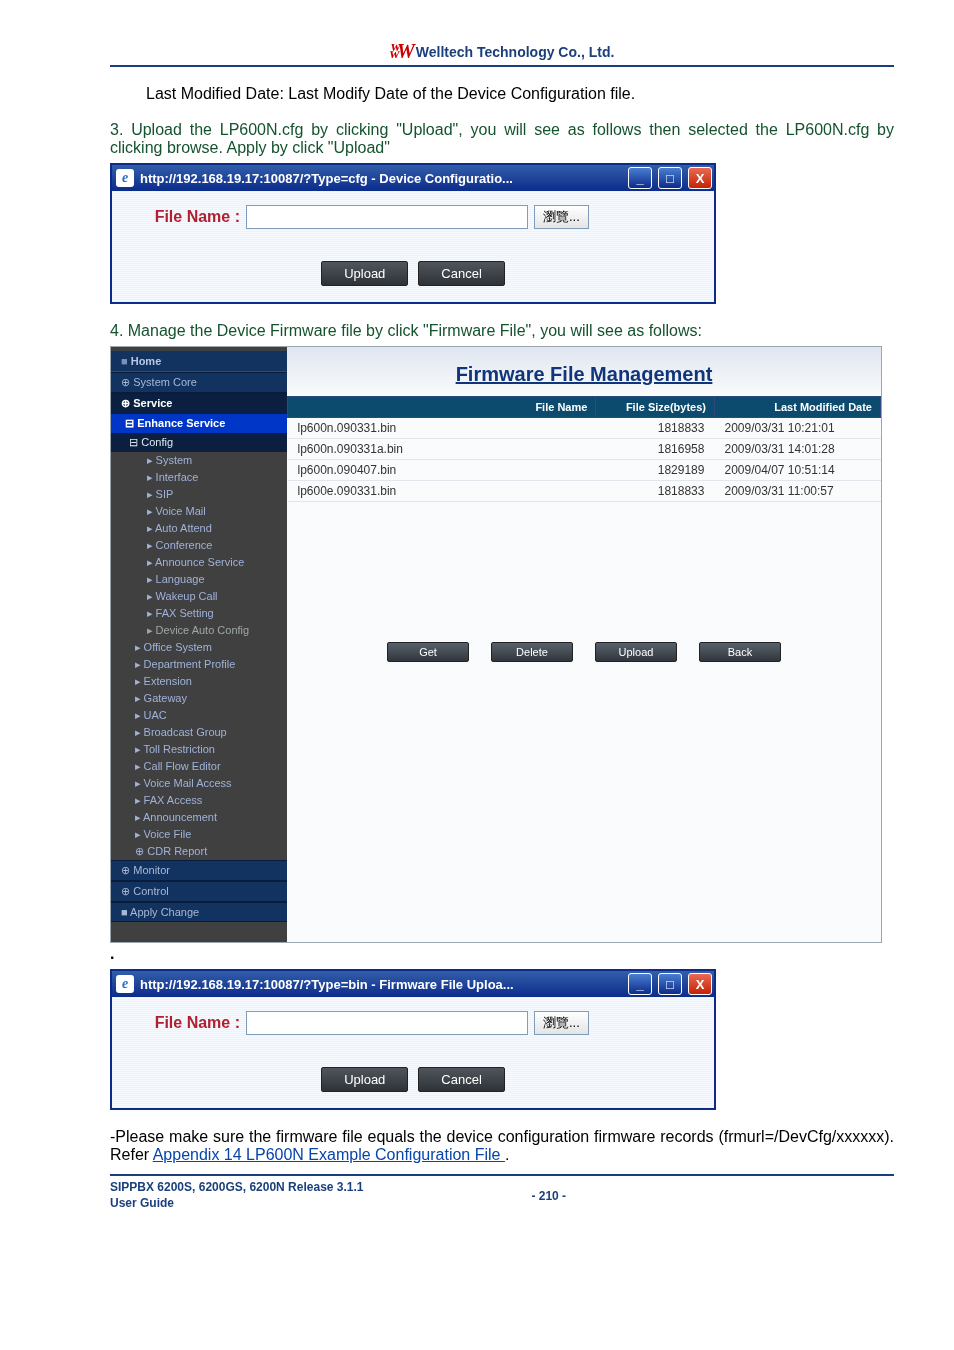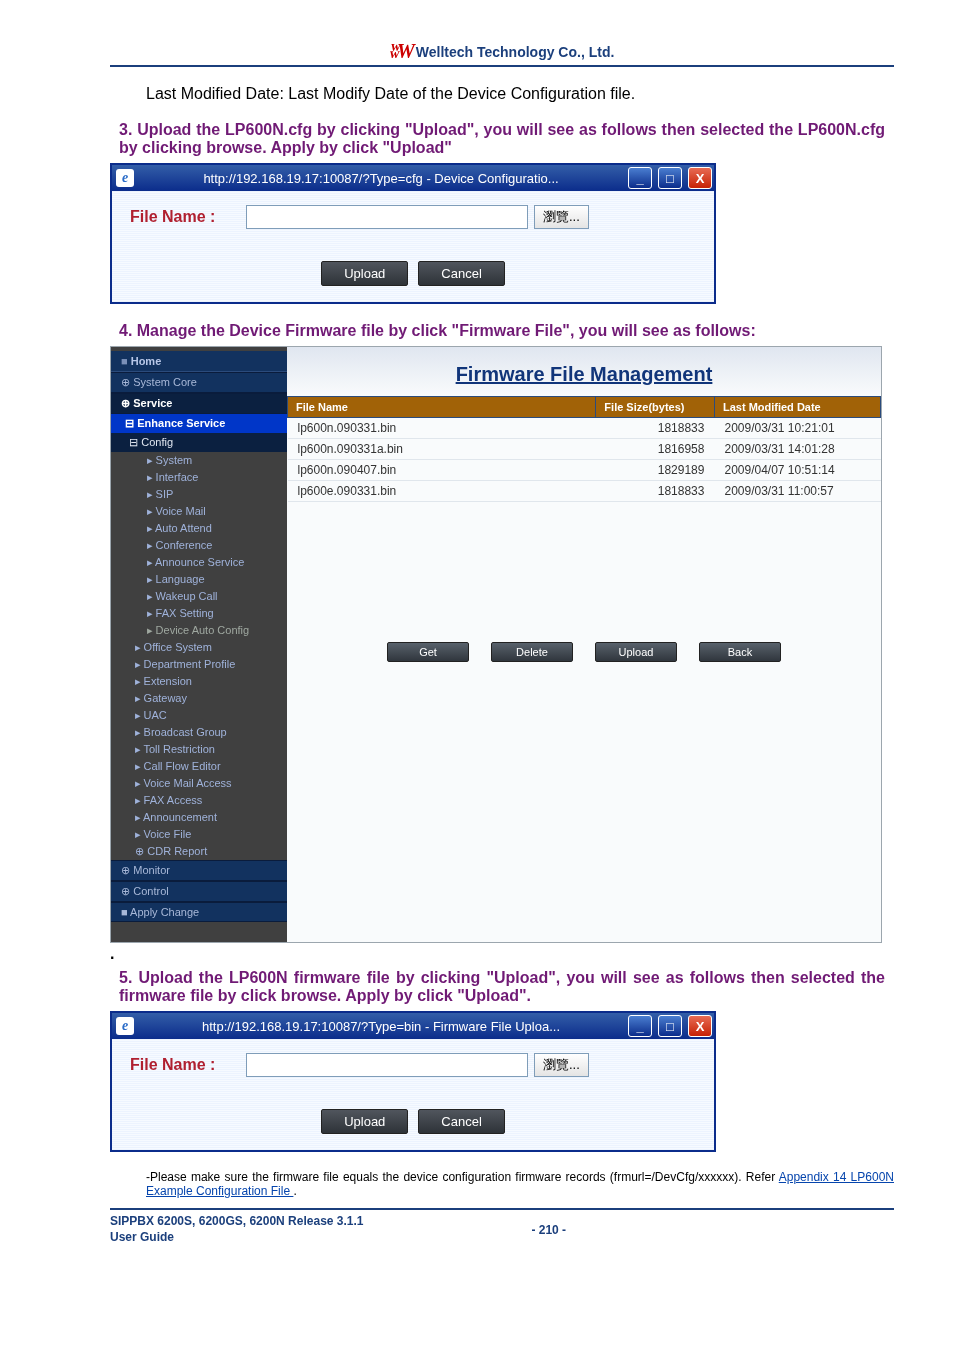--- a/index.html
+++ b/index.html
@@ -37,23 +37,23 @@
     color: #c00;
     letter-spacing: -3px;
   }
   .body-text {
     font-size: 16px;
     color: #000;
     margin: 6px 0 18px 36px;
   }
   .section-bold {
     font-size: 16px;
-    font-weight: bold;
-    color: #701a75;
-    margin: 6px 9px;
+    font-weight: normal;
+    color: #14532d;
+    margin: 6px 0;
     text-align: justify;
   }
   
   .ie-dialog {
     border: 2px solid #0b2c8b;
     background: #ece9d8;
     width: 602px;
     margin: 6px 0 18px 0;
   }
   .ie-titlebar {
@@ -73,25 +73,24 @@
     background: #fff;
     border-radius: 3px;
     font-family: serif;
     font-weight: bold;
     font-size: 14px;
     font-style: italic;
   }
   .ie-title {
     flex: 1;
     color: #fff;
-    font-weight: normal;
+    font-weight: bold;
     font-size: 13px;
     white-space: nowrap;
     overflow: hidden;
-    text-align: center;
   }
   .ie-btn {
     width: 22px;
     height: 20px;
     border: 1px solid #fff;
     border-radius: 3px;
     color: #fff;
     font-weight: bold;
     font-size: 13px;
     display: flex;
@@ -108,20 +107,21 @@
     display: flex;
     align-items: center;
     gap: 6px;
     margin-bottom: 32px;
   }
   .file-label {
     color: #b02030;
     font-weight: bold;
     font-size: 16px;
     width: 110px;
+    text-align: right;
   }
   .file-input {
     flex: 0 0 280px;
     height: 22px;
     border: 1px solid #7f9db9;
     background: #fff;
   }
   .file-browse {
     height: 22px;
     padding: 0 8px;
@@ -181,34 +181,34 @@
     color:#11357a;
     font-size:20px;
     font-weight:bold;
     font-family:"Arial Black",Arial,sans-serif;
     text-decoration:underline;
     padding:16px 0 10px 0;
     background:linear-gradient(#e0e6f0,#f9fbfc);
   }
   .fw-table { width:100%; border-collapse:collapse; }
   .fw-table th {
-    background:#a16207;color:#fff;font-weight:bold;font-size:11px;
-    padding:4px 8px;text-align:left;border:1px solid #2b4b7c;
+    background:#0c4a6e;color:#fff;font-weight:bold;font-size:11px;
+    padding:4px 8px;text-align:right;border:1px solid #2b4b7c;
   }
   .fw-table td {
     padding:3px 10px;font-size:12px;color:#333;border-bottom:1px solid #e0e6ec;
   }
   .fw-table td.num{text-align:right;}
   .fw-btn-row{display:flex;justify-content:center;gap:22px;padding:140px 0 56px 0;}
   .fw-small-btn{
     background:linear-gradient(#58616b,#30363d);color:#fff;font-size:11px;
     padding:3px 16px;border-radius:2px;border:1px solid #222;min-width:48px;text-align:center;
   }
   .dot { font-size:16px;font-weight:bold; }
-  .note-indent { margin-left:36px;font-size:12px;color:#000;text-align:justify; }
+  .note-indent { font-size:16px;color:#000;text-align:justify; }
   a.link { color:#0645ad;text-decoration:underline; }
   .footer {
     border-top:2px solid #1b3f7c;
     margin-top:10px;
     padding-top:4px;
     display:flex;
     justify-content:space-between;
     align-items:center;
   }
   .footer-left { color:#1b3f7c;font-weight:bold;font-size:12px;line-height:1.3; }
@@ -329,21 +329,20 @@
         <div class="fw-small-btn">Get</div>
         <div class="fw-small-btn">Delete</div>
         <div class="fw-small-btn">Upload</div>
         <div class="fw-small-btn">Back</div>
       </div>
     </div>
   </div>
 
   <div class="dot">.</div>
 
-  <div class="section-bold">5. Upload the LP600N firmware file by clicking "Upload", you will see as follows then selected the firmware file by click browse. Apply by click "Upload".</div>
 
   <div class="ie-dialog">
     <div class="ie-titlebar">
       <div class="ie-e">e</div>
       <div class="ie-title">http://192.168.19.17:10087/?Type=bin - Firmware File Uploa...</div>
       <div class="ie-btn">_</div>
       <div class="ie-btn">□</div>
       <div class="ie-btn ie-close">X</div>
     </div>
     <div class="ie-body">

